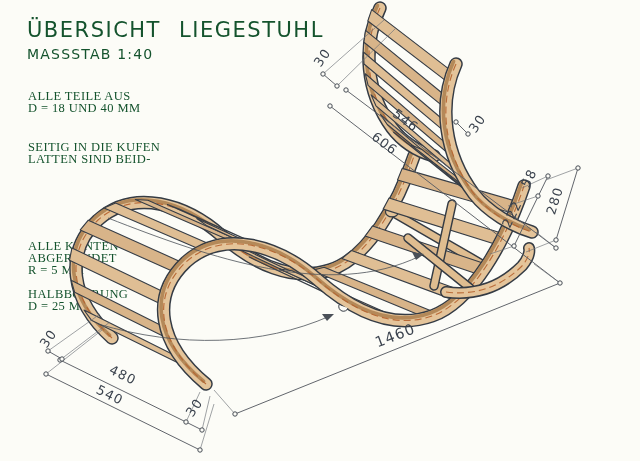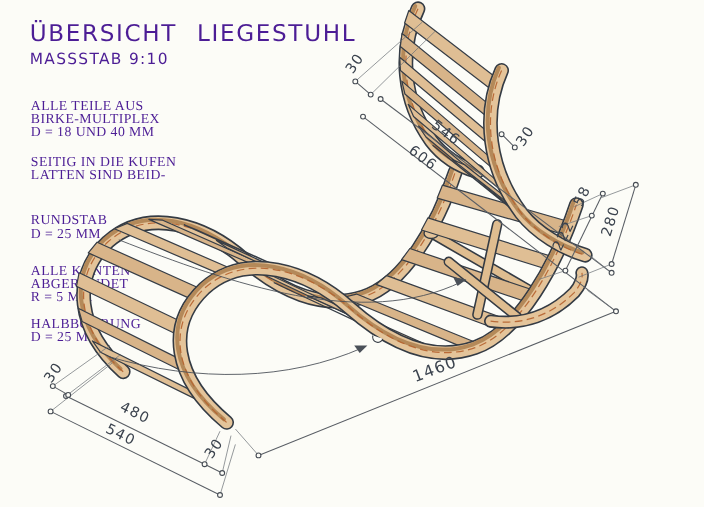--- a/index.html
+++ b/index.html
@@ -1,18 +1,18 @@
 <!DOCTYPE html>
 <html><head>
 <meta charset="utf-8">
 <style>
   html,body{margin:0;padding:0;background:#e9e9e6;}
   .canvas{
     position:relative;width:640px;height:461px;background:#fcfcf7;overflow:hidden;
-    font-family:"DejaVu Sans","Liberation Sans",sans-serif;color:#4c1d95;
+    font-family:"DejaVu Sans","Liberation Sans",sans-serif;color:#14532d;
   }
   .title{position:absolute;left:27px;top:18px;font-size:21px;font-weight:500;
          letter-spacing:1.5px;word-spacing:10px;white-space:nowrap;}
   .subtitle{position:absolute;left:27px;top:46px;font-size:14px;letter-spacing:1.2px;}
   .note{position:absolute;left:28px;font-size:12.5px;line-height:12.2px;
         letter-spacing:.4px;font-weight:500;white-space:nowrap;font-family:Liberation Serif, serif;}
   svg{position:absolute;left:0;top:0;}
   .ink{fill:none;stroke:#343b44;stroke-width:13.5;stroke-linecap:round;}
   .wood{fill:none;stroke:#e4c49a;stroke-width:10.6;stroke-linecap:round;}
   .edge{fill:none;stroke:#a87a48;stroke-width:3.6;stroke-linecap:round;opacity:.8;}
@@ -28,34 +28,29 @@
   .dimbig{font-size:14.5px;}
   .leader{stroke:#4a5058;stroke-width:.8;fill:none;}
   .arr{fill:#4a5058;stroke:none;}
 </style>
 </head>
 <body>
 
 <div class="canvas">
 
   <div class="title">ÜBERSICHT LIEGESTUHL</div>
-  <div class="subtitle">MASSSTAB 9:10</div>
+  <div class="subtitle">MASSSTAB 1:40</div>
 
   <div class="note" style="top:90px">
     <div>ALLE TEILE AUS</div>
-    <div>BIRKE-MULTIPLEX</div>
     <div>D = 18 UND 40 MM</div>
   </div>
   <div class="note" style="top:141px">
     <div>SEITIG IN DIE KUFEN</div>
     <div>LATTEN SIND BEID-</div>
-  </div>
-  <div class="note" style="top:194px">
-    <div>RUNDSTAB</div>
-    <div>D = 25 MM</div>
   </div>
   <div class="note" style="top:240px">
     <div>ALLE KANTEN</div>
     <div>ABGERUNDET</div>
     <div>R = 5 MM</div>
   </div>
   <div class="note" style="top:288px">
     <div>HALBBOHRUNG</div>
     <div>D = 25 MM</div>
   </div>

